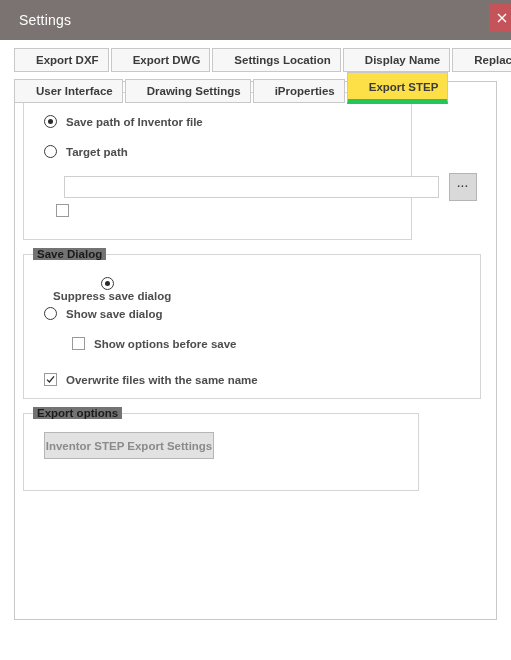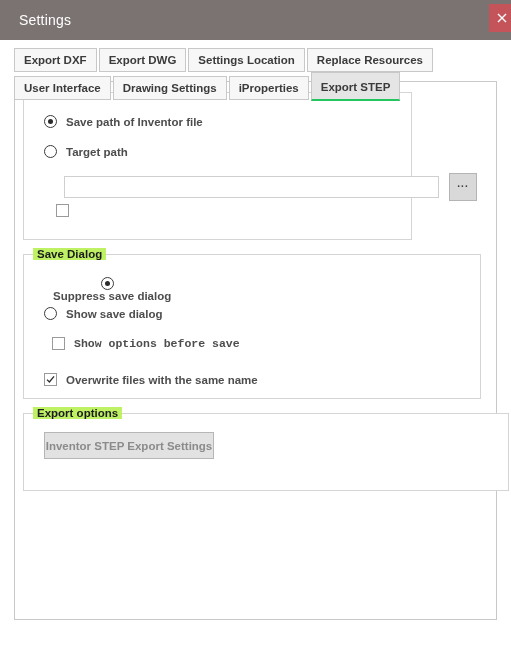--- a/index.html
+++ b/index.html
@@ -56,33 +56,33 @@
   .tab-row {
     display: flex;
     align-items: flex-end;
     position: relative;
     z-index: 2;
   }
   .tab-row.row1 { margin-bottom: 0px; }
   .tab {
     border: 1px solid #c8c8c8;
     background: #f7f7f7;
-    padding: 4px 9px 4px 9px;
+    padding: 4px 9px 4px 21px;
     font-size: 11.5px;
     color: #3b3b3b;
     font-weight: bold;
     margin-right: 2px;
     line-height: 14px;
     cursor: pointer;
     white-space: nowrap;
     position: relative;
   }
   .tab.selected {
-    background: #e5e5e5;
-    border-bottom: 2px solid #22c55e;
+    background: #fde047;
+    border-bottom: 5px solid #22c55e;
     padding-top: 7px;
     padding-bottom: 5px;
     margin-bottom: -1px;
     z-index: 5;
   }
 
   
   .tab-panel {
     position: absolute;
     left: 14px;
@@ -99,31 +99,31 @@
   .group {
     position: absolute;
     border: 1px solid #d5d5d5;
     box-sizing: border-box;
     background: #ffffff;
   }
   .group-title {
     position: absolute;
     top: -7px;
     left: 9px;
-    background: #bef264;
+    background: #737373;
     padding: 0 4px;
     font-size: 11.5px;
     font-weight: bold;
     color: #1b1b1b;
     white-space: nowrap;
   }
 
   #group-save-path   { left: 8px;  top: 10px;  width: 389px; height: 148px; }
   #group-save-dialog { left: 8px;  top: 172px; width: 458px; height: 145px; }
-  #group-export-opts { left: 8px;  top: 331px; width: 486px; height: 78px; }
+  #group-export-opts { left: 8px;  top: 331px; width: 396px; height: 78px; }
 
   
   .ctl-row {
     position: absolute;
     display: flex;
     align-items: center;
     cursor: pointer;
   }
   .radio {
     width: 13px; height: 13px;
@@ -253,20 +253,21 @@
       </svg>
     </span>
   </div>
 </div>
 
 <div class="tab-area">
   <div class="tab-row row1">
     <div class="tab">Export DXF</div>
     <div class="tab">Export DWG</div>
     <div class="tab">Settings Location</div>
+    <div class="tab">Display Name</div>
     <div class="tab">Replace Resources</div>
 
   </div>
   <div class="tab-row row2">
     <div class="tab">User Interface</div>
     <div class="tab">Drawing Settings</div>
     <div class="tab">iProperties</div>
     <div class="tab selected">Export STEP</div>
 
   </div>
@@ -304,21 +305,21 @@
     <div class="ctl-row" style="left:20px; top:22px;flex-direction:column;">
       <span class="radio checked"></span>
       <span class="ctl-label">Suppress save dialog</span>
     </div>
 
     <div class="ctl-row" style="left:20px; top:52px;text-align:center;">
       <span class="radio"></span>
       <span class="ctl-label">Show save dialog</span>
     </div>
 
-    <div class="ctl-row" style="left:28px; top:82px;font-family:Liberation Mono, monospace;">
+    <div class="ctl-row" style="left:48px; top:82px;">
       <span class="cbox"></span>
       <span class="ctl-label">Show options before save</span>
     </div>
 
     <div class="ctl-row" style="left:20px; top:118px;">
       <span class="cbox checked">
         <svg width="9" height="9" viewBox="0 0 9 9">
           <path d="M1,4.6 L3.4,7 L8,1.4" stroke="#2b2b2b" stroke-width="1.3" fill="none"></path>
         </svg>
       </span>

